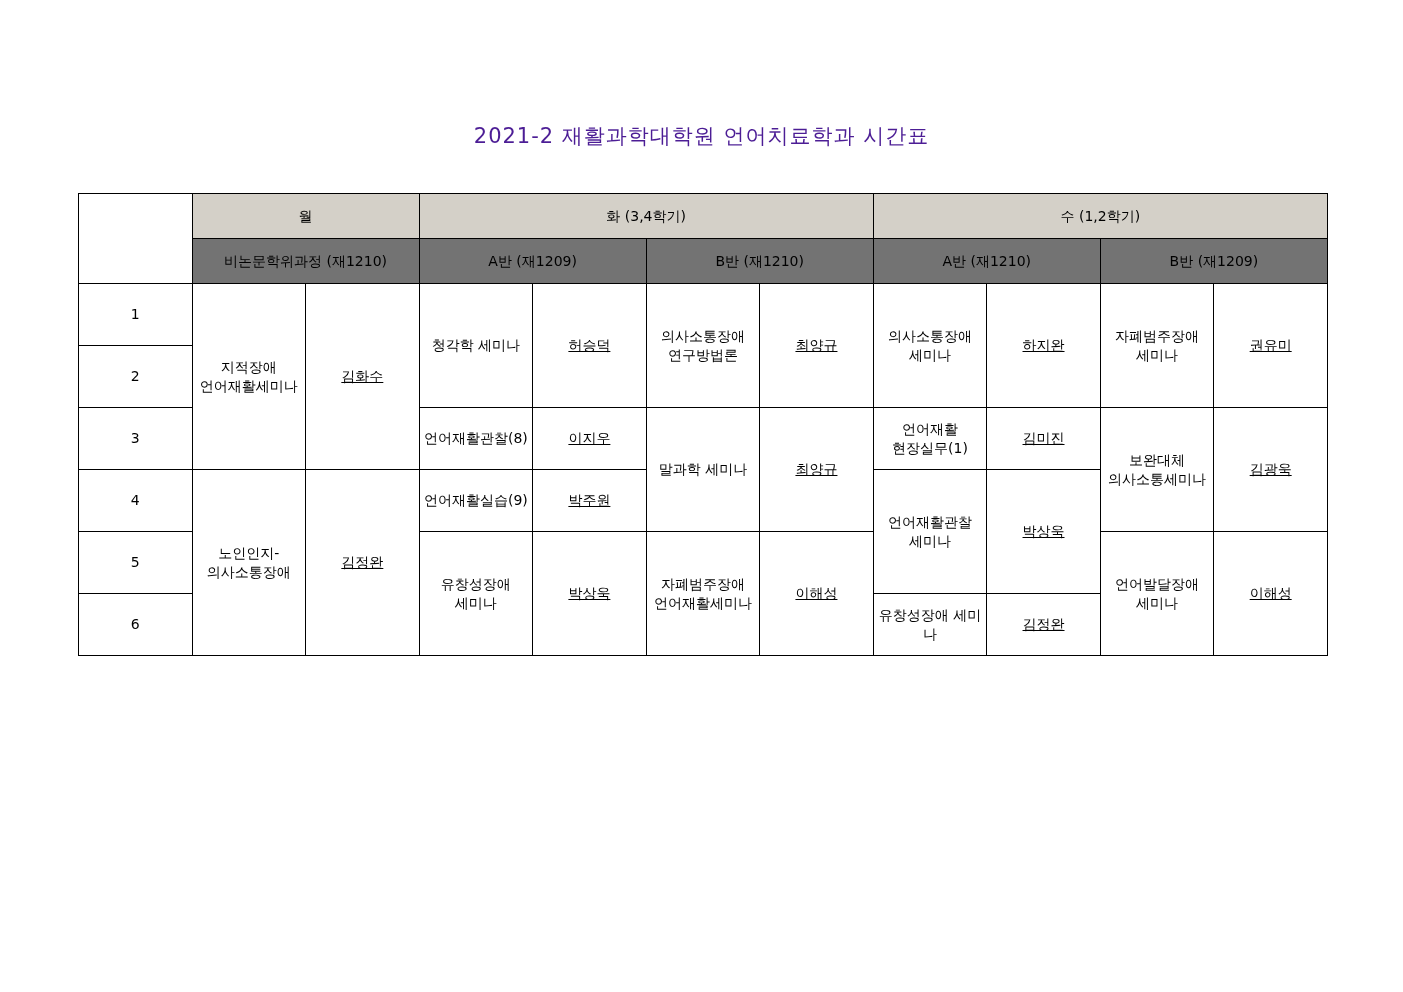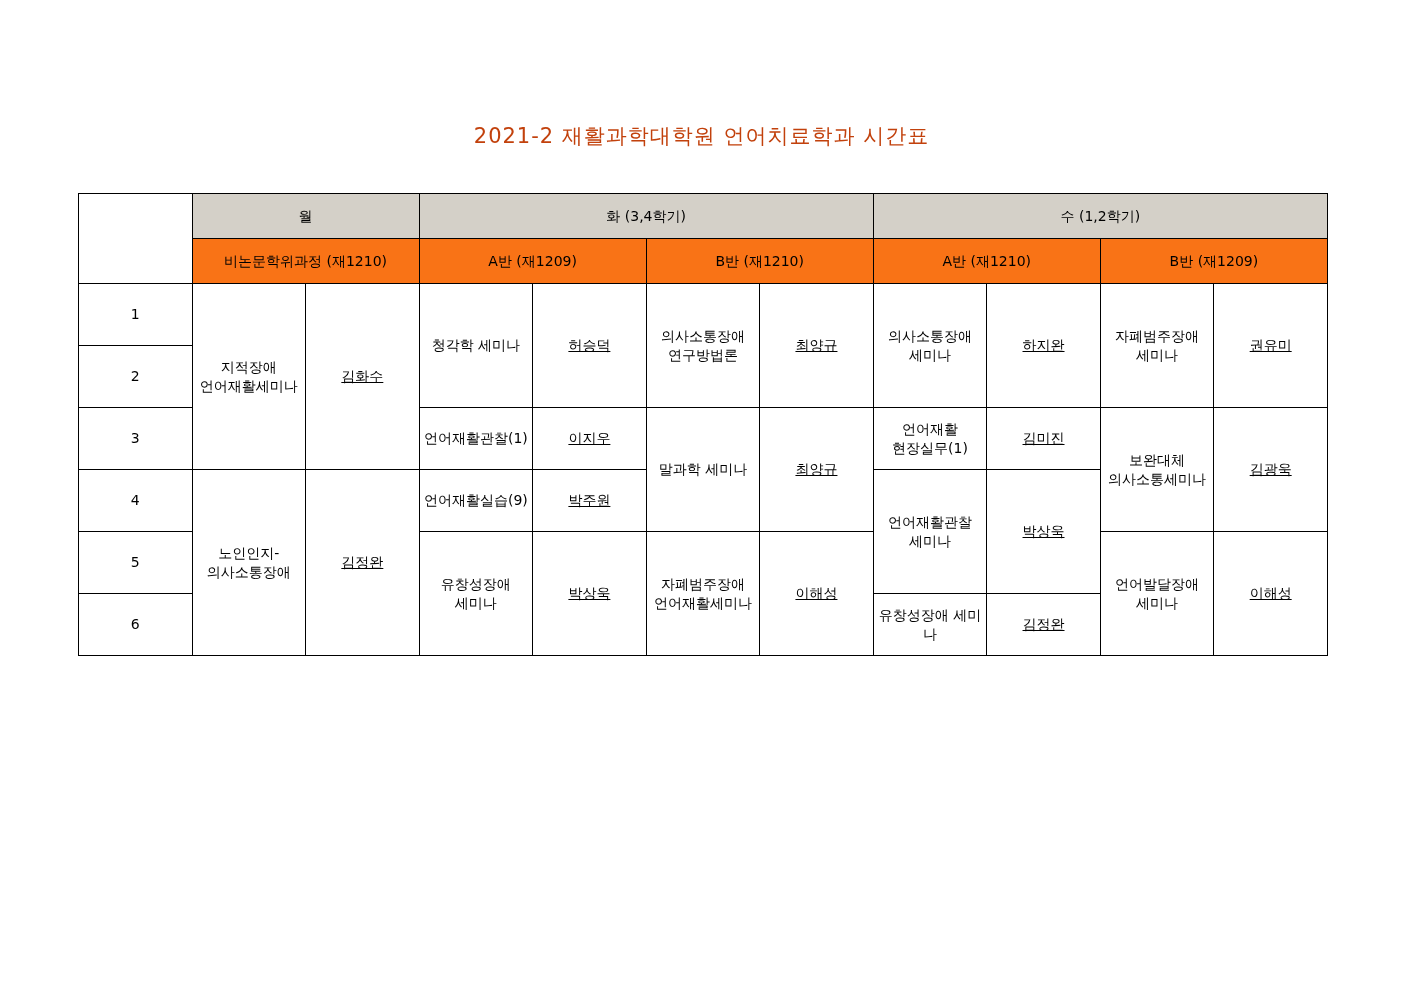--- a/index.html
+++ b/index.html
@@ -16,21 +16,21 @@
     overflow: hidden;
   }
   .page-title {
     position: absolute;
     top: 122px;
     left: 0;
     width: 1403px;
     text-align: center;
     font-size: 21px;
     letter-spacing: 1px;
-    color: #c2410c;
+    color: #4c1d95;
   }
   table.timetable {
     position: absolute;
     top: 193px;
     left: 78px;
     width: 1250px;
     border-collapse: collapse;
     table-layout: fixed;
   }
   table.timetable td, table.timetable th {
@@ -41,21 +41,21 @@
     vertical-align: middle;
     padding: 2px 2px;
     line-height: 1.35;
   }
   .hdr {
     background: #d4d0c8;
     height: 40px;
     font-size: 15px;
   }
   .hdr2 {
-    background: #f97316;
+    background: #737373;
     height: 40px;
     font-size: 14px;
   }
   .corner {
     background: #ffffff;
   }
   .period {
     width: 44px;
     font-size: 14px;
     height: 57px;
@@ -115,21 +115,21 @@
 세미나</td>
       <td class="cell-prof w-prof" rowspan="2">권유미</td>
     </tr>
 
     <tr>
       <td class="period">2</td>
     </tr>
 
     <tr>
       <td class="period">3</td>
-      <td class="cell-course w-course">언어재활관찰(1)</td>
+      <td class="cell-course w-course">언어재활관찰(8)</td>
       <td class="cell-prof w-prof">이지우</td>
       <td class="cell-course w-course" rowspan="2">말과학 세미나</td>
       <td class="cell-prof w-prof" rowspan="2">최양규</td>
       <td class="cell-course multi w-course">언어재활
 현장실무(1)</td>
       <td class="cell-prof w-prof">김미진</td>
       <td class="cell-course multi w-course" rowspan="2">보완대체
 의사소통세미나</td>
       <td class="cell-prof w-prof" rowspan="2">김광욱</td>
     </tr>

